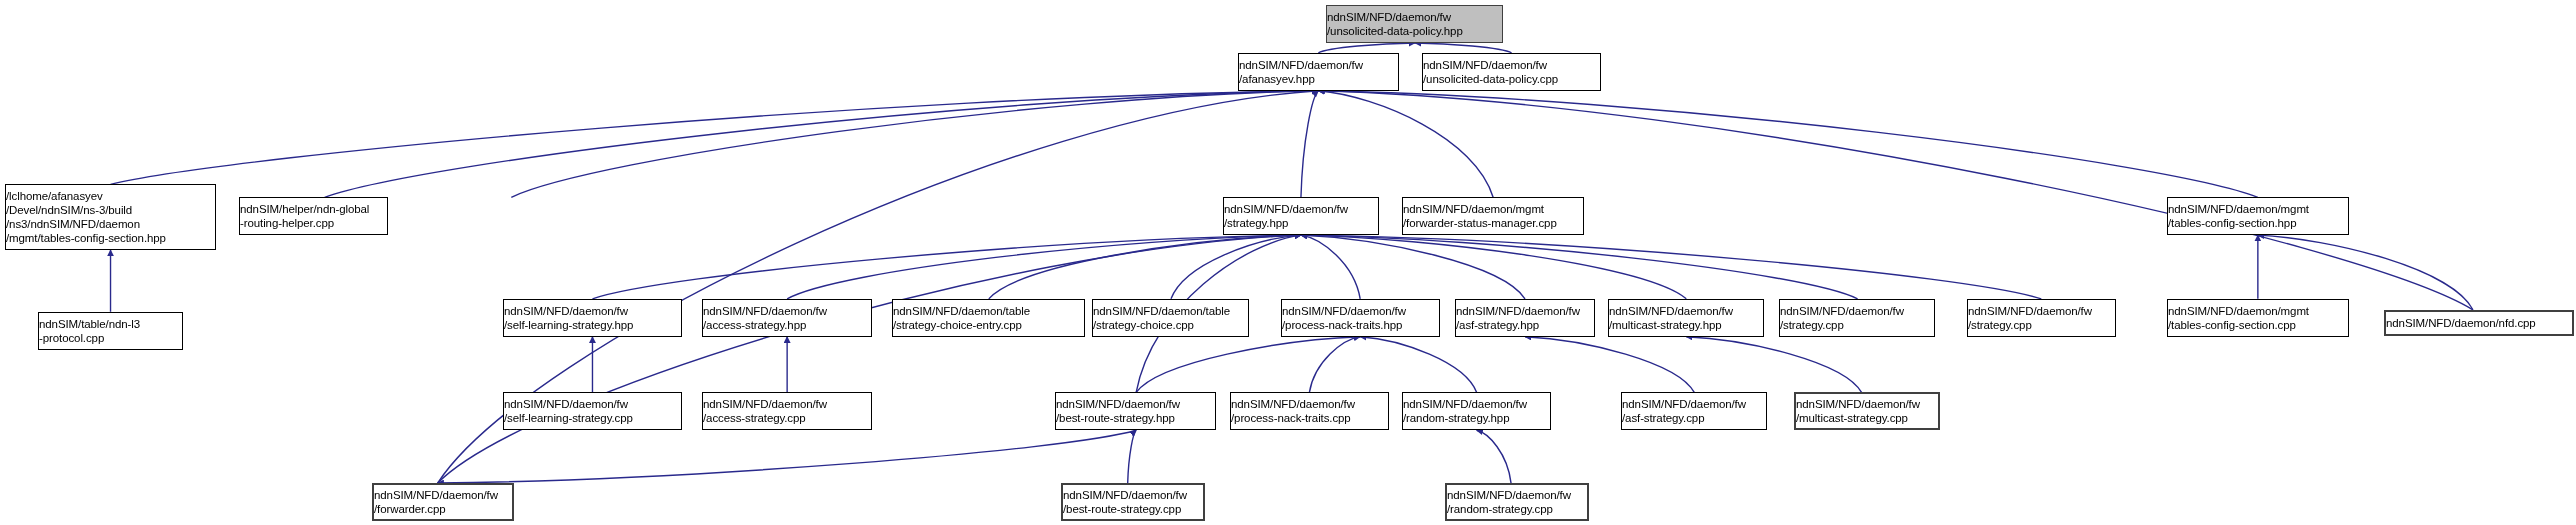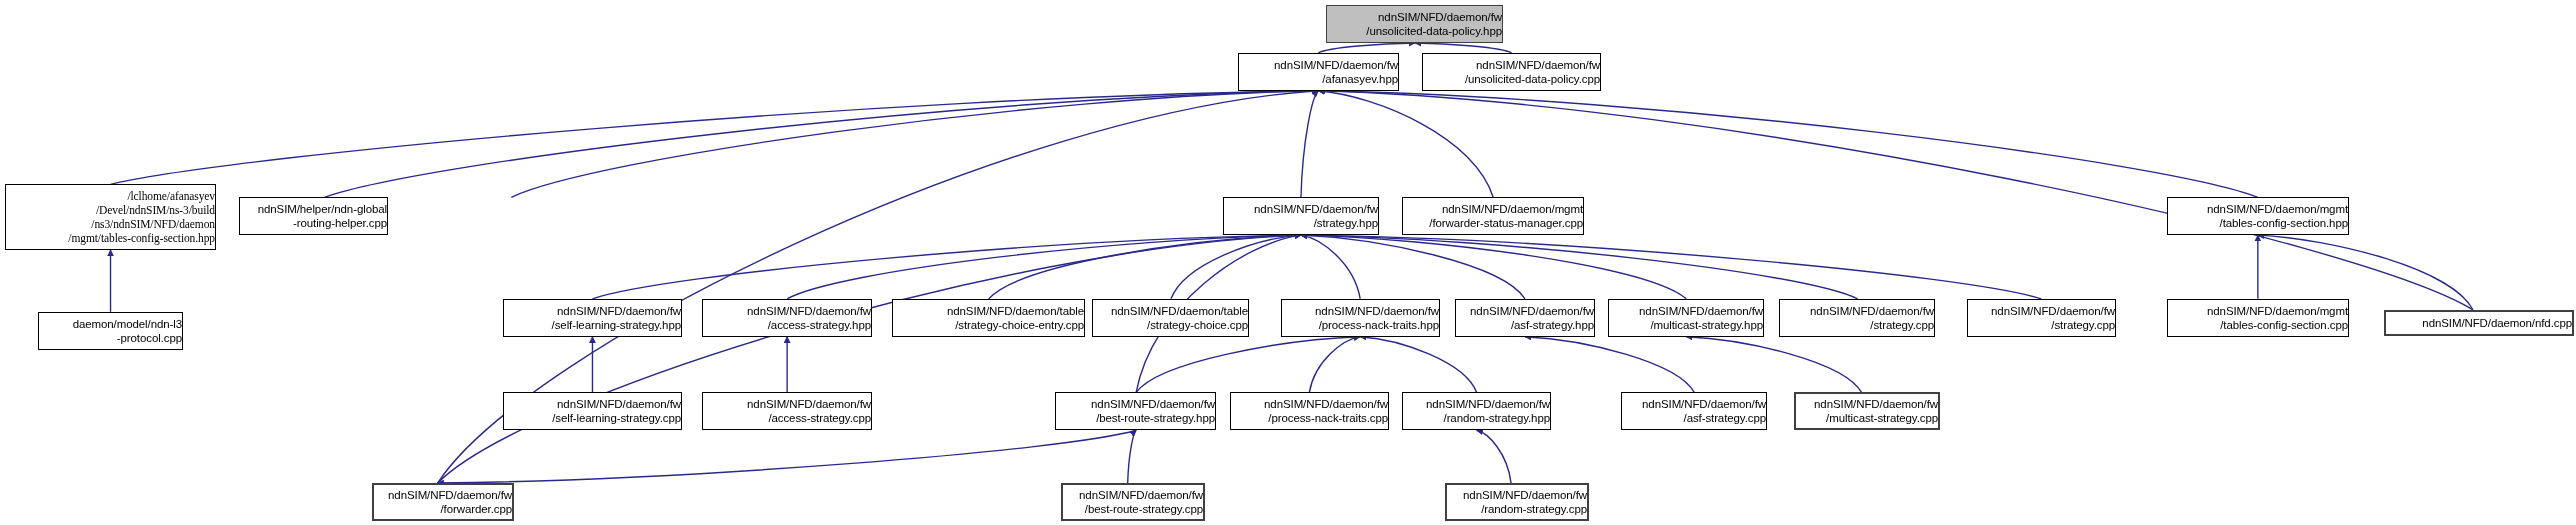--- a/index.html
+++ b/index.html
@@ -23,21 +23,21 @@
     height: 526px;
     pointer-events: none;
   }
   .graph-node {
     position: absolute;
     box-sizing: border-box;
     background: #ffffff;
     border: 1px solid #000000;
     display: flex;
     flex-direction: column;
-    align-items: flex-end;
+    align-items: flex-start;
     justify-content: center;
     text-align: center;
     color: #000000;
     font-size: 11.5px;
     line-height: 14px;
     letter-spacing: -0.1px;
     white-space: pre;
     z-index: 5;
   }
   .graph-node.root {
@@ -94,26 +94,26 @@
       <path d="M 1701.5 394 C 1684.5 363.2, 1591 340.8, 1531.5 338" fill="none" stroke="#29298c" stroke-width="1.4" marker-end="url(#arrow)"></path>
       <path d="M 1869.5 394 C 1851.9 363.2, 1755.1 340.8, 1693.5 338" fill="none" stroke="#29298c" stroke-width="1.4" marker-end="url(#arrow)"></path>
       <path d="M 1132.5 485 C 1133.35 455.85, 1138.025 434.65, 1141 432" fill="none" stroke="#29298c" stroke-width="1.4" marker-end="url(#arrow)"></path>
       <path d="M 1517.5 485 C 1514.05 455.85, 1495.075 434.65, 1483 432" fill="none" stroke="#29298c" stroke-width="1.4" marker-end="url(#arrow)"></path>
       <path d="M 439.5 485 C 526.2 397.09536482327394, 1003.05 248.45, 1306.5 236" fill="none" stroke="#29298c" stroke-width="1.4" marker-end="url(#arrow)"></path>
       <path d="M 1141 432 C 1070.85 452.70052086054187, 685.025 482.35, 439.5 485" fill="none" stroke="#29298c" stroke-width="1.4" marker-end="url(#arrow)"></path>
     </svg>
 <div class="graph-node root" style="left: 1326px; top: 5px; width: 177px; height: 38px;"><span class="node-line">ndnSIM/NFD/daemon/fw</span><span class="node-line">/unsolicited-data-policy.hpp</span></div>
     <div class="graph-node" style="left: 1238px; top: 53px; width: 161px; height: 38px;"><span class="node-line">ndnSIM/NFD/daemon/fw</span><span class="node-line">/afanasyev.hpp</span></div>
     <div class="graph-node" style="left: 1422px; top: 53px; width: 179px; height: 38px;"><span class="node-line">ndnSIM/NFD/daemon/fw</span><span class="node-line">/unsolicited-data-policy.cpp</span></div>
-    <div class="graph-node" style="left: 5px; top: 184px; width: 211px; height: 66px; font-family: Liberation Serif, serif;"><span class="node-line">/lclhome/afanasyev</span><span class="node-line">/Devel/ndnSIM/ns-3/build</span><span class="node-line">/ns3/ndnSIM/NFD/daemon</span><span class="node-line">/mgmt/tables-config-section.hpp</span></div>
+    <div class="graph-node" style="left: 5px; top: 184px; width: 211px; height: 66px;"><span class="node-line">/lclhome/afanasyev</span><span class="node-line">/Devel/ndnSIM/ns-3/build</span><span class="node-line">/ns3/ndnSIM/NFD/daemon</span><span class="node-line">/mgmt/tables-config-section.hpp</span></div>
     <div class="graph-node" style="left: 239px; top: 197px; width: 149px; height: 38px;"><span class="node-line">ndnSIM/helper/ndn-global</span><span class="node-line">-routing-helper.cpp</span></div>
     <div class="graph-node" style="left: 1223px; top: 197px; width: 156px; height: 38px;"><span class="node-line">ndnSIM/NFD/daemon/fw</span><span class="node-line">/strategy.hpp</span></div>
     <div class="graph-node" style="left: 1402px; top: 197px; width: 182px; height: 38px;"><span class="node-line">ndnSIM/NFD/daemon/mgmt</span><span class="node-line">/forwarder-status-manager.cpp</span></div>
     <div class="graph-node" style="left: 2167px; top: 197px; width: 182px; height: 38px;"><span class="node-line">ndnSIM/NFD/daemon/mgmt</span><span class="node-line">/tables-config-section.hpp</span></div>
-    <div class="graph-node" style="left: 38px; top: 312px; width: 145px; height: 38px;"><span class="node-line">daemon/model/ndn-l3</span><span class="node-line">-protocol.cpp</span></div>
+    <div class="graph-node" style="left: 38px; top: 312px; width: 145px; height: 38px;"><span class="node-line">ndnSIM/table/ndn-l3</span><span class="node-line">-protocol.cpp</span></div>
     <div class="graph-node" style="left: 503px; top: 299px; width: 179px; height: 38px;"><span class="node-line">ndnSIM/NFD/daemon/fw</span><span class="node-line">/self-learning-strategy.hpp</span></div>
     <div class="graph-node" style="left: 702px; top: 299px; width: 170px; height: 38px;"><span class="node-line">ndnSIM/NFD/daemon/fw</span><span class="node-line">/access-strategy.hpp</span></div>
     <div class="graph-node" style="left: 892px; top: 299px; width: 193px; height: 38px;"><span class="node-line">ndnSIM/NFD/daemon/table</span><span class="node-line">/strategy-choice-entry.cpp</span></div>
     <div class="graph-node" style="left: 1092px; top: 299px; width: 157px; height: 38px;"><span class="node-line">ndnSIM/NFD/daemon/table</span><span class="node-line">/strategy-choice.cpp</span></div>
     <div class="graph-node" style="left: 1281px; top: 299px; width: 159px; height: 38px;"><span class="node-line">ndnSIM/NFD/daemon/fw</span><span class="node-line">/process-nack-traits.hpp</span></div>
     <div class="graph-node" style="left: 1455px; top: 299px; width: 140px; height: 38px;"><span class="node-line">ndnSIM/NFD/daemon/fw</span><span class="node-line">/asf-strategy.hpp</span></div>
     <div class="graph-node" style="left: 1608px; top: 299px; width: 156px; height: 38px;"><span class="node-line">ndnSIM/NFD/daemon/fw</span><span class="node-line">/multicast-strategy.hpp</span></div>
     <div class="graph-node" style="left: 1779px; top: 299px; width: 156px; height: 38px;"><span class="node-line">ndnSIM/NFD/daemon/fw</span><span class="node-line">/strategy.cpp</span></div>
     <div class="graph-node" style="left: 1967px; top: 299px; width: 149px; height: 38px;"><span class="node-line">ndnSIM/NFD/daemon/fw</span><span class="node-line">/strategy.cpp</span></div>
     <div class="graph-node" style="left: 2167px; top: 299px; width: 182px; height: 38px;"><span class="node-line">ndnSIM/NFD/daemon/mgmt</span><span class="node-line">/tables-config-section.cpp</span></div>

